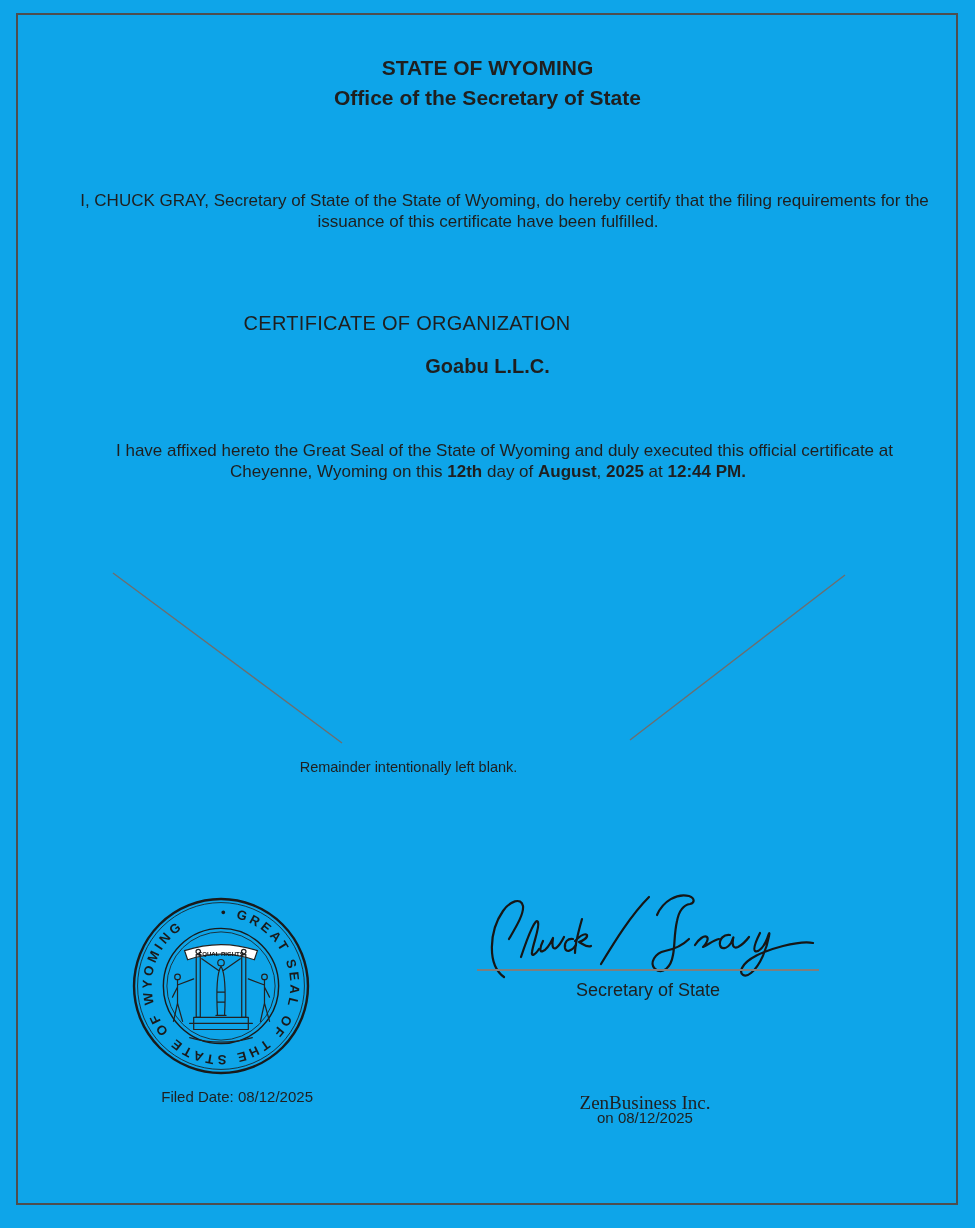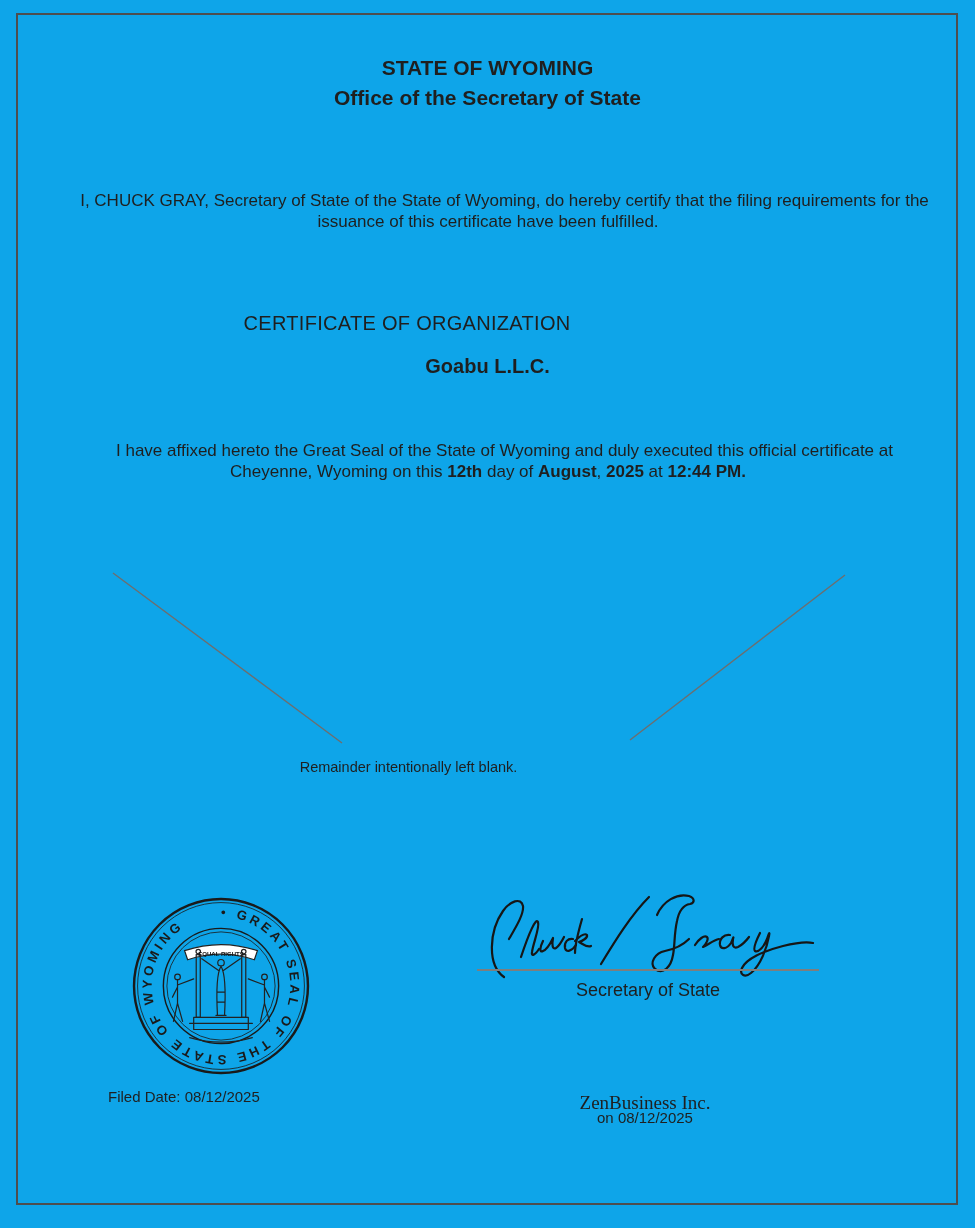--- a/index.html
+++ b/index.html
@@ -16,21 +16,21 @@
        font-weight:bold;font-size:21px;line-height:30px;}
   .para{position:absolute;left:46px;width:884px;font-size:17px;line-height:20.5px;
         text-indent:33px;text-align:center;}
   .p1{top:174px;}
   .p2{top:424px;}
   .cert-type{position:absolute;left:0;top:312px;width:814px;text-align:center;font-size:20px;letter-spacing:0.3px;}
   .company{position:absolute;left:0;top:355px;width:975px;text-align:center;font-size:20px;font-weight:bold;}
   .remainder{position:absolute;left:0;top:759px;width:817px;text-align:center;font-size:14.5px;}
   .vlines{position:absolute;left:100px;top:560px;}
   .seal{position:absolute;left:131px;top:896px;}
-  .filed-date{position:absolute;left:108px;top:1088px;width:205px;text-align:left;font-size:15px;}
+  .filed-date{position:absolute;left:108px;top:1088px;width:205px;text-align:right;font-size:15px;}
   .sig-svg{position:absolute;left:483px;top:888px;}
   .sig-line{position:absolute;left:477px;top:969px;width:342px;height:2px;background:var(--rule_gray,#7e7e7e);}
   .sec-title{position:absolute;left:498px;top:980px;width:300px;text-align:center;font-size:18px;}
   .filed-online{position:absolute;left:495px;top:1038px;width:300px;text-align:center;font-size:16px;}
   .filer1{position:absolute;left:455px;top:1069px;width:380px;text-align:center;
           font-family:"Liberation Serif",serif;font-size:19px;}
   .filer2{position:absolute;left:455px;top:1092px;width:380px;text-align:center;
           font-family:"Liberation Serif",serif;font-size:19px;}
   .on-date{position:absolute;left:455px;top:1109px;width:380px;text-align:center;font-size:15px;}
   svg{display:block;}

